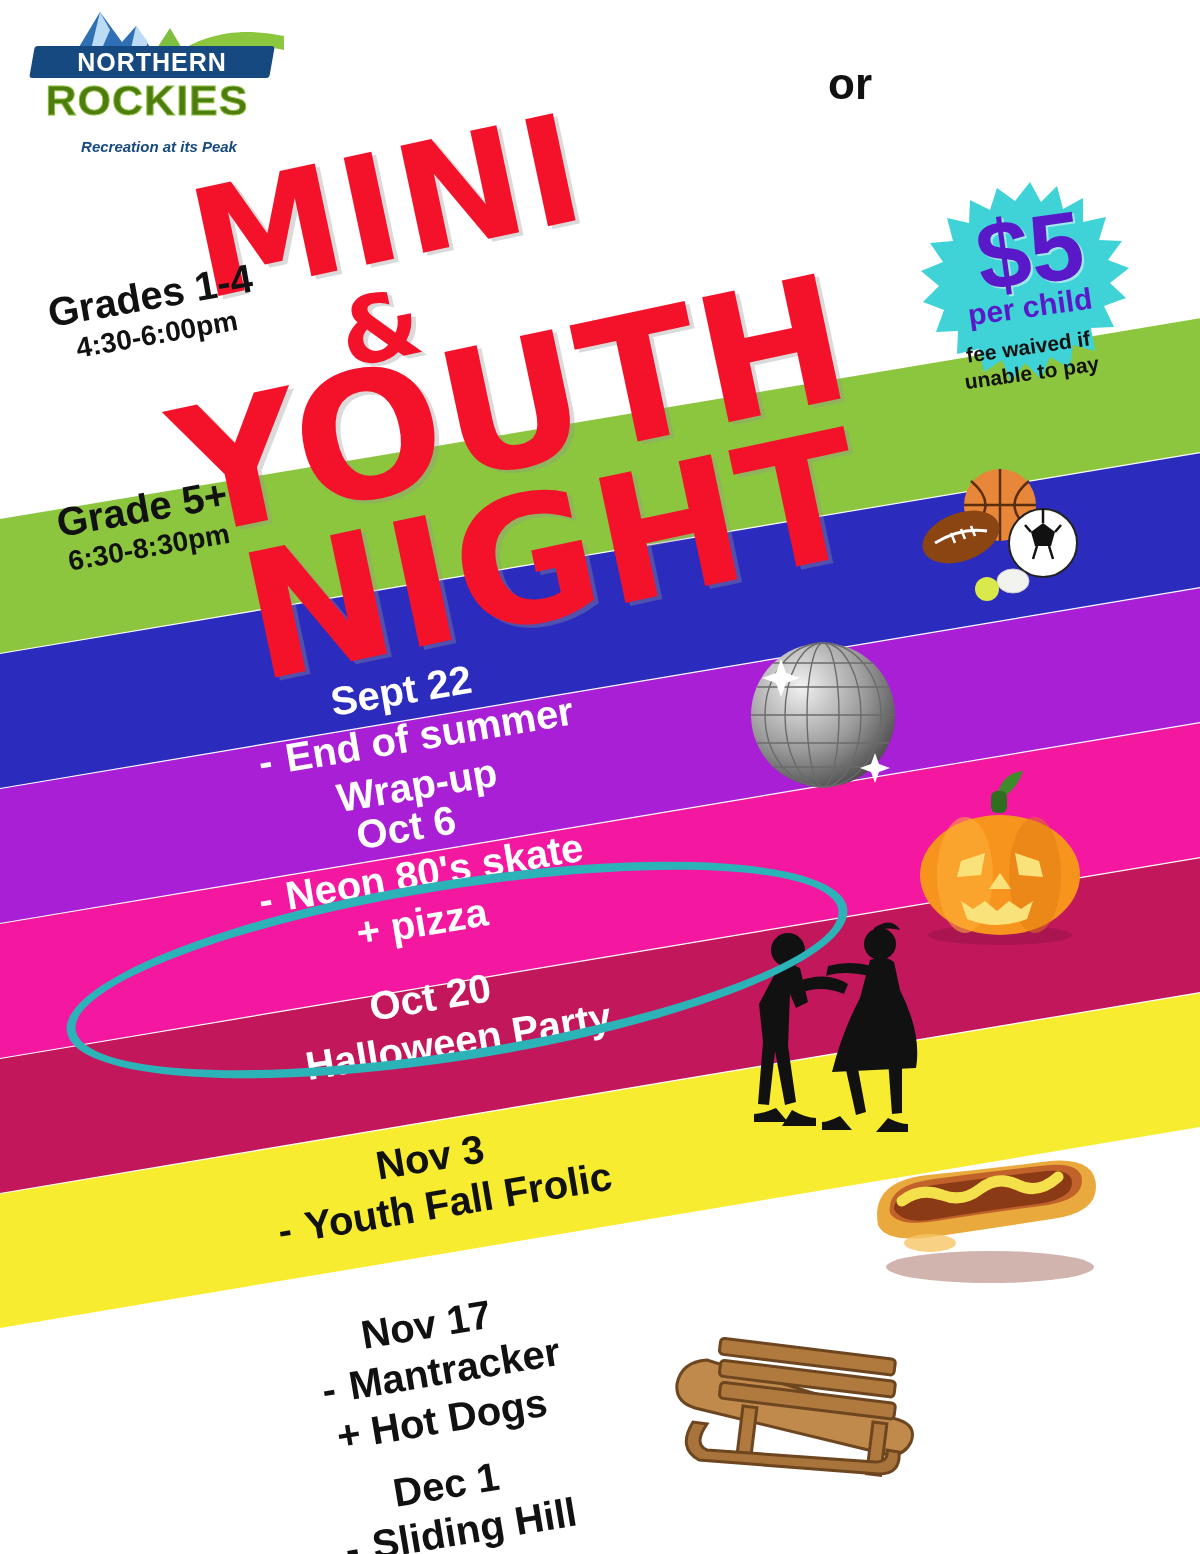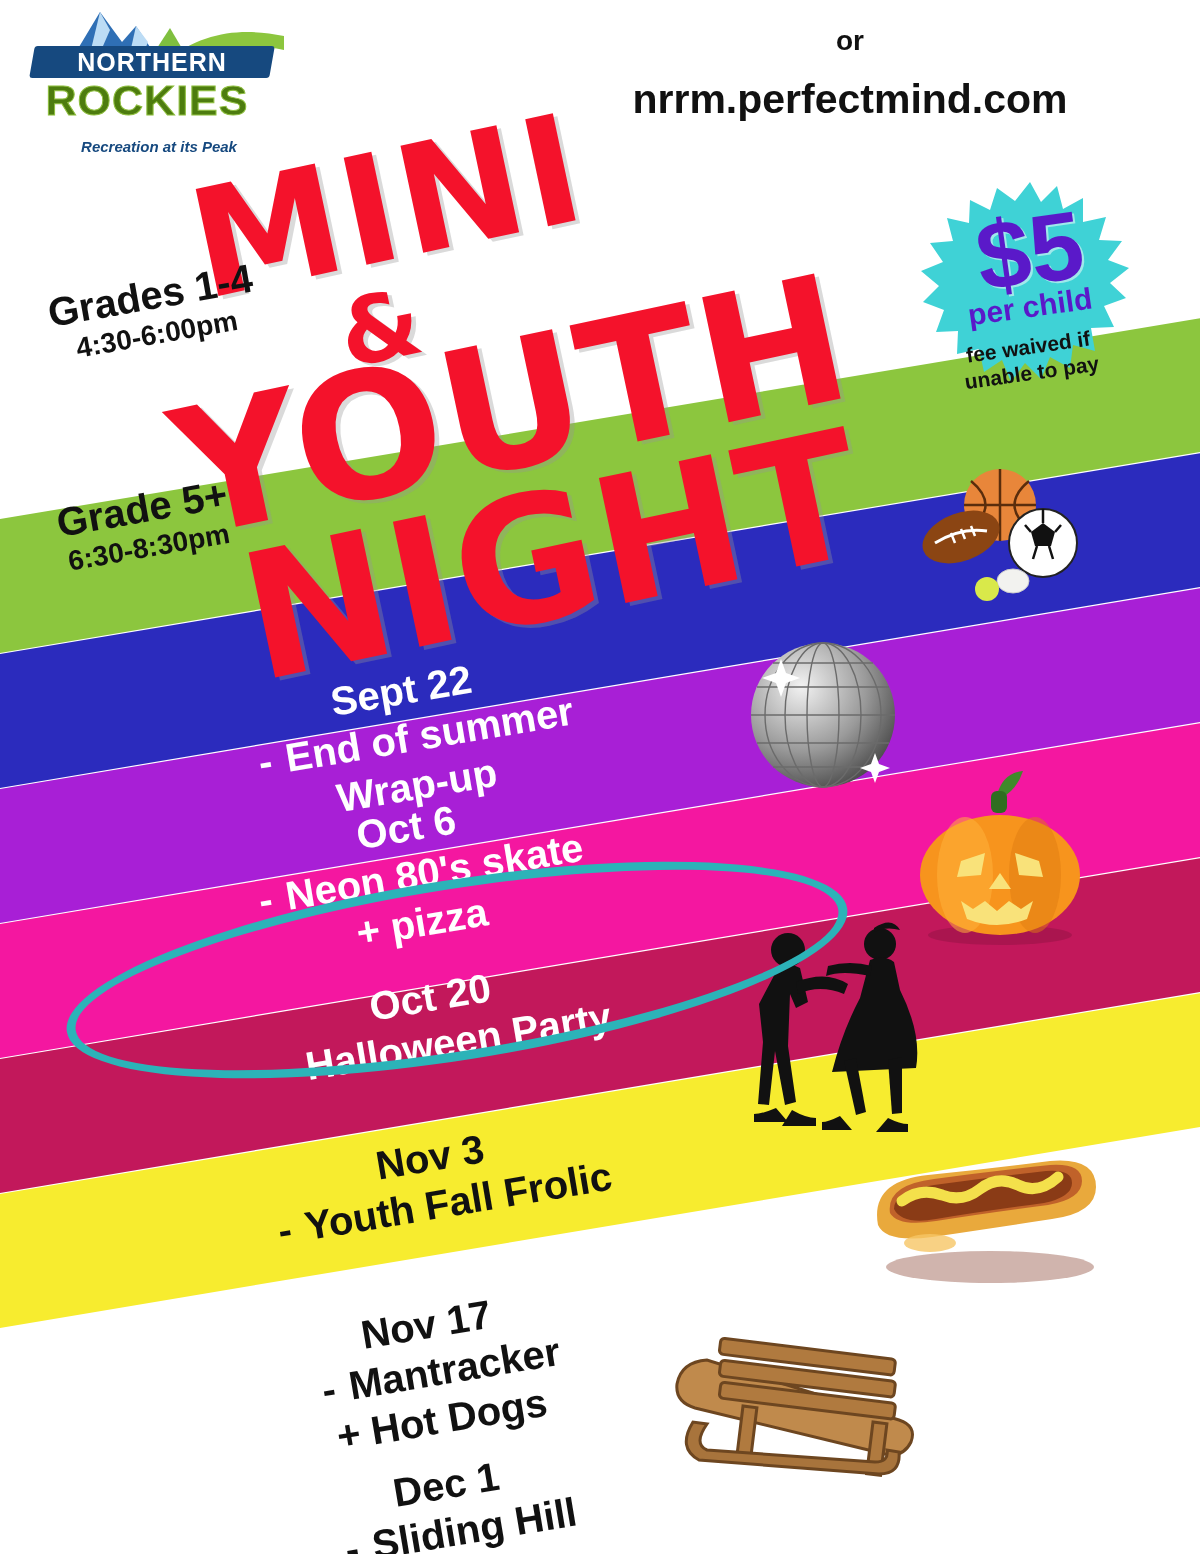--- a/index.html
+++ b/index.html
@@ -95,21 +95,21 @@
     position: absolute;
     left: 520px;
     top: 12px;
     width: 660px;
     text-align: center;
     color: #111111;
     font-weight: bold;
     font-size: 40px;
     line-height: 58px;
   }
-  .contact .or { font-size: 28px; }
+  .contact .or { font-size: 44px; margin-top: 43px; }
   .contact .web { font-size: 41px; }
 
   
   .title-wrap {
     position: absolute;
     left: 150px;
     top: 100px;
     width: 780px;
     height: 540px;
     pointer-events: none;
@@ -267,21 +267,20 @@
       <span>NORTHERN</span>
     </div>
     <div class="logo-rockies">
       <span>ROCKIES</span>
     </div>
     <div class="logo-tag">Recreation at its Peak</div>
   </div>
 
   <div class="contact">
     <div class="or">or</div>
-    <div class="web">nrrm.perfectmind.com</div>
   </div>
 
   <div class="title-wrap">
     <div class="t-word t-mini">MINI</div>
     <div class="t-word t-amp">&amp;</div>
     <div class="t-word t-youth">YOUTH</div>
     <div class="t-word t-night">NIGHT</div>
   </div>
 
   <div class="grade grade-1">

